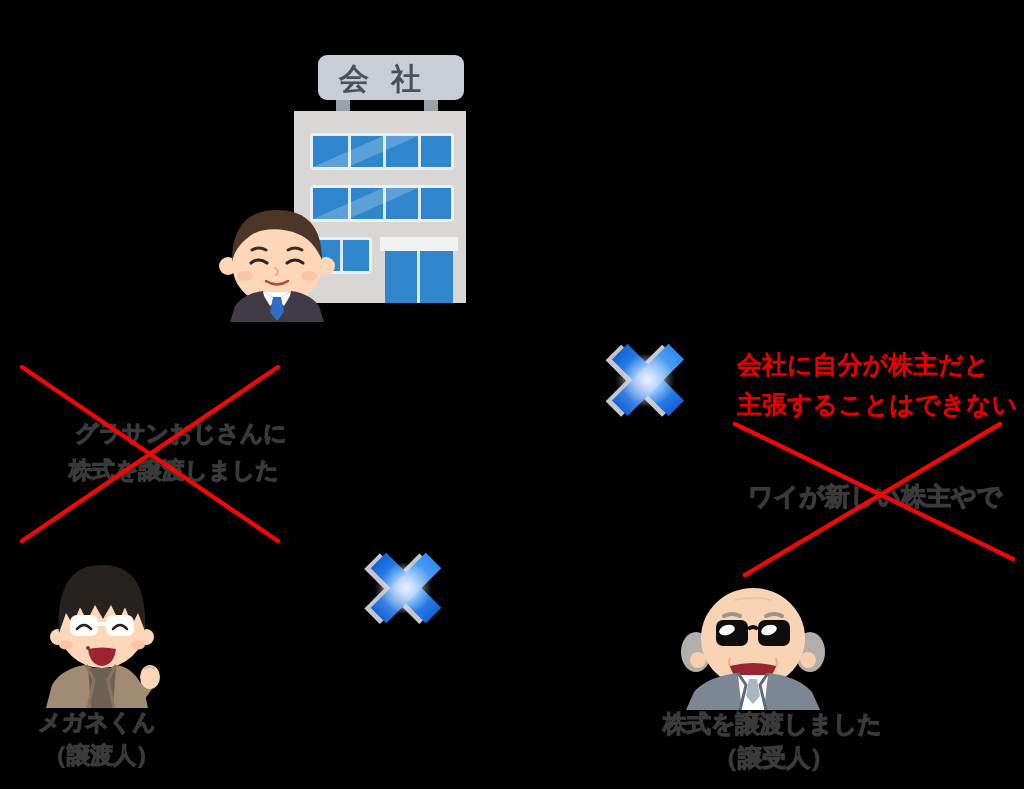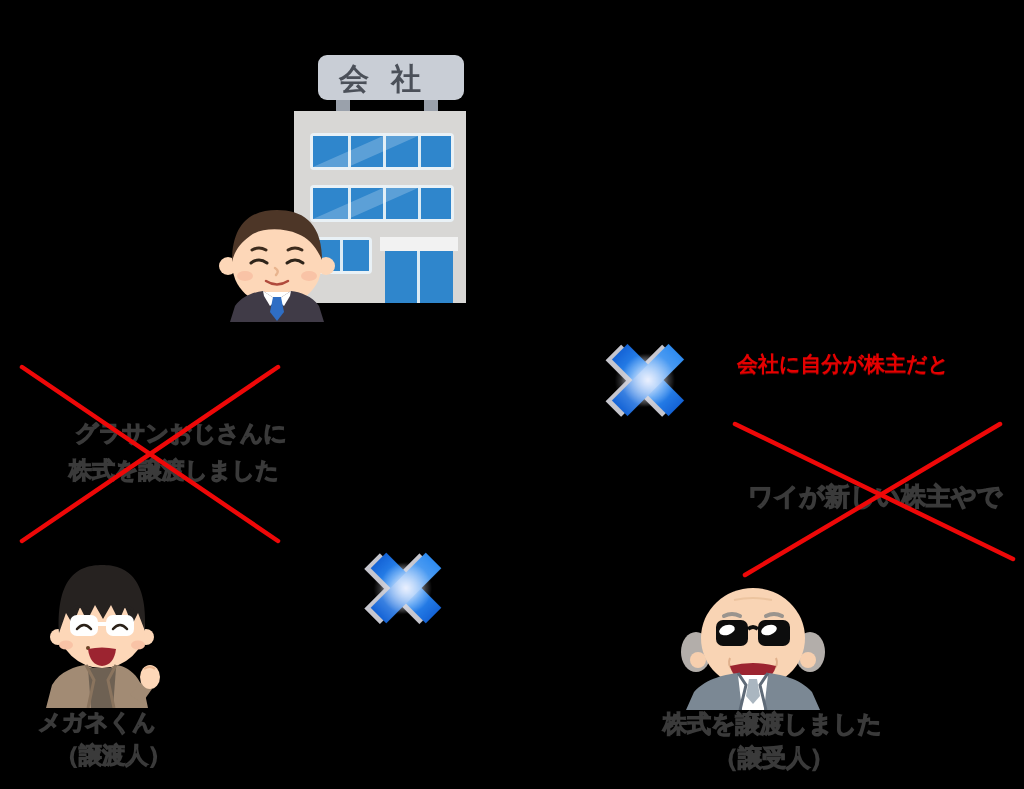--- a/index.html
+++ b/index.html
@@ -133,28 +133,29 @@
 
   <div class="abs ghost-text" style="left:75px;top:415px;font-size:23px;line-height:37px;">
     <span class="line2-indent">グラサンおじさんに</span>
     <span class="line2-indent" style="margin-left:-6px">株式を譲渡しました</span>
   </div>
 
   <div class="abs ghost-text" style="left:748px;top:480px;font-size:25px;">
     <span>ワイが新しい株主やで</span>
   </div>
 
-  <div class="abs red-text" style="left:737px;top:344px;font-size:21px;line-height:40px;">
+  <div class="abs red-text" style="left:737px;top:344px;font-size:25px;line-height:40px;">
     <span class="line2-indent">会社に自分が株主だと</span>
+    <span class="line2-indent">主張することはできない</span>
   </div>
 
 
   <div class="abs ghost-text" style="left:38px;top:706px;font-size:23px;line-height:33px;">
     <span class="line2-indent">メガネくん</span>
-    <span class="line2-indent" style="margin-left:18px">（譲渡人）</span>
+    <span class="line2-indent" style="margin-left:6px">（譲渡人）</span>
   </div>
 
   <div class="abs ghost-text" style="left:663px;top:707px;font-size:24px;line-height:34px;">
     <span class="line2-indent">株式を譲渡しました</span>
     <span class="line2-indent" style="margin-left:51px">（譲受人）</span>
   </div>
 
   <div class="bluex" style="left:608px;top:340px;width:80px;height:80px;">
     <div class="bar h"></div>
     <div class="bar v"></div>

